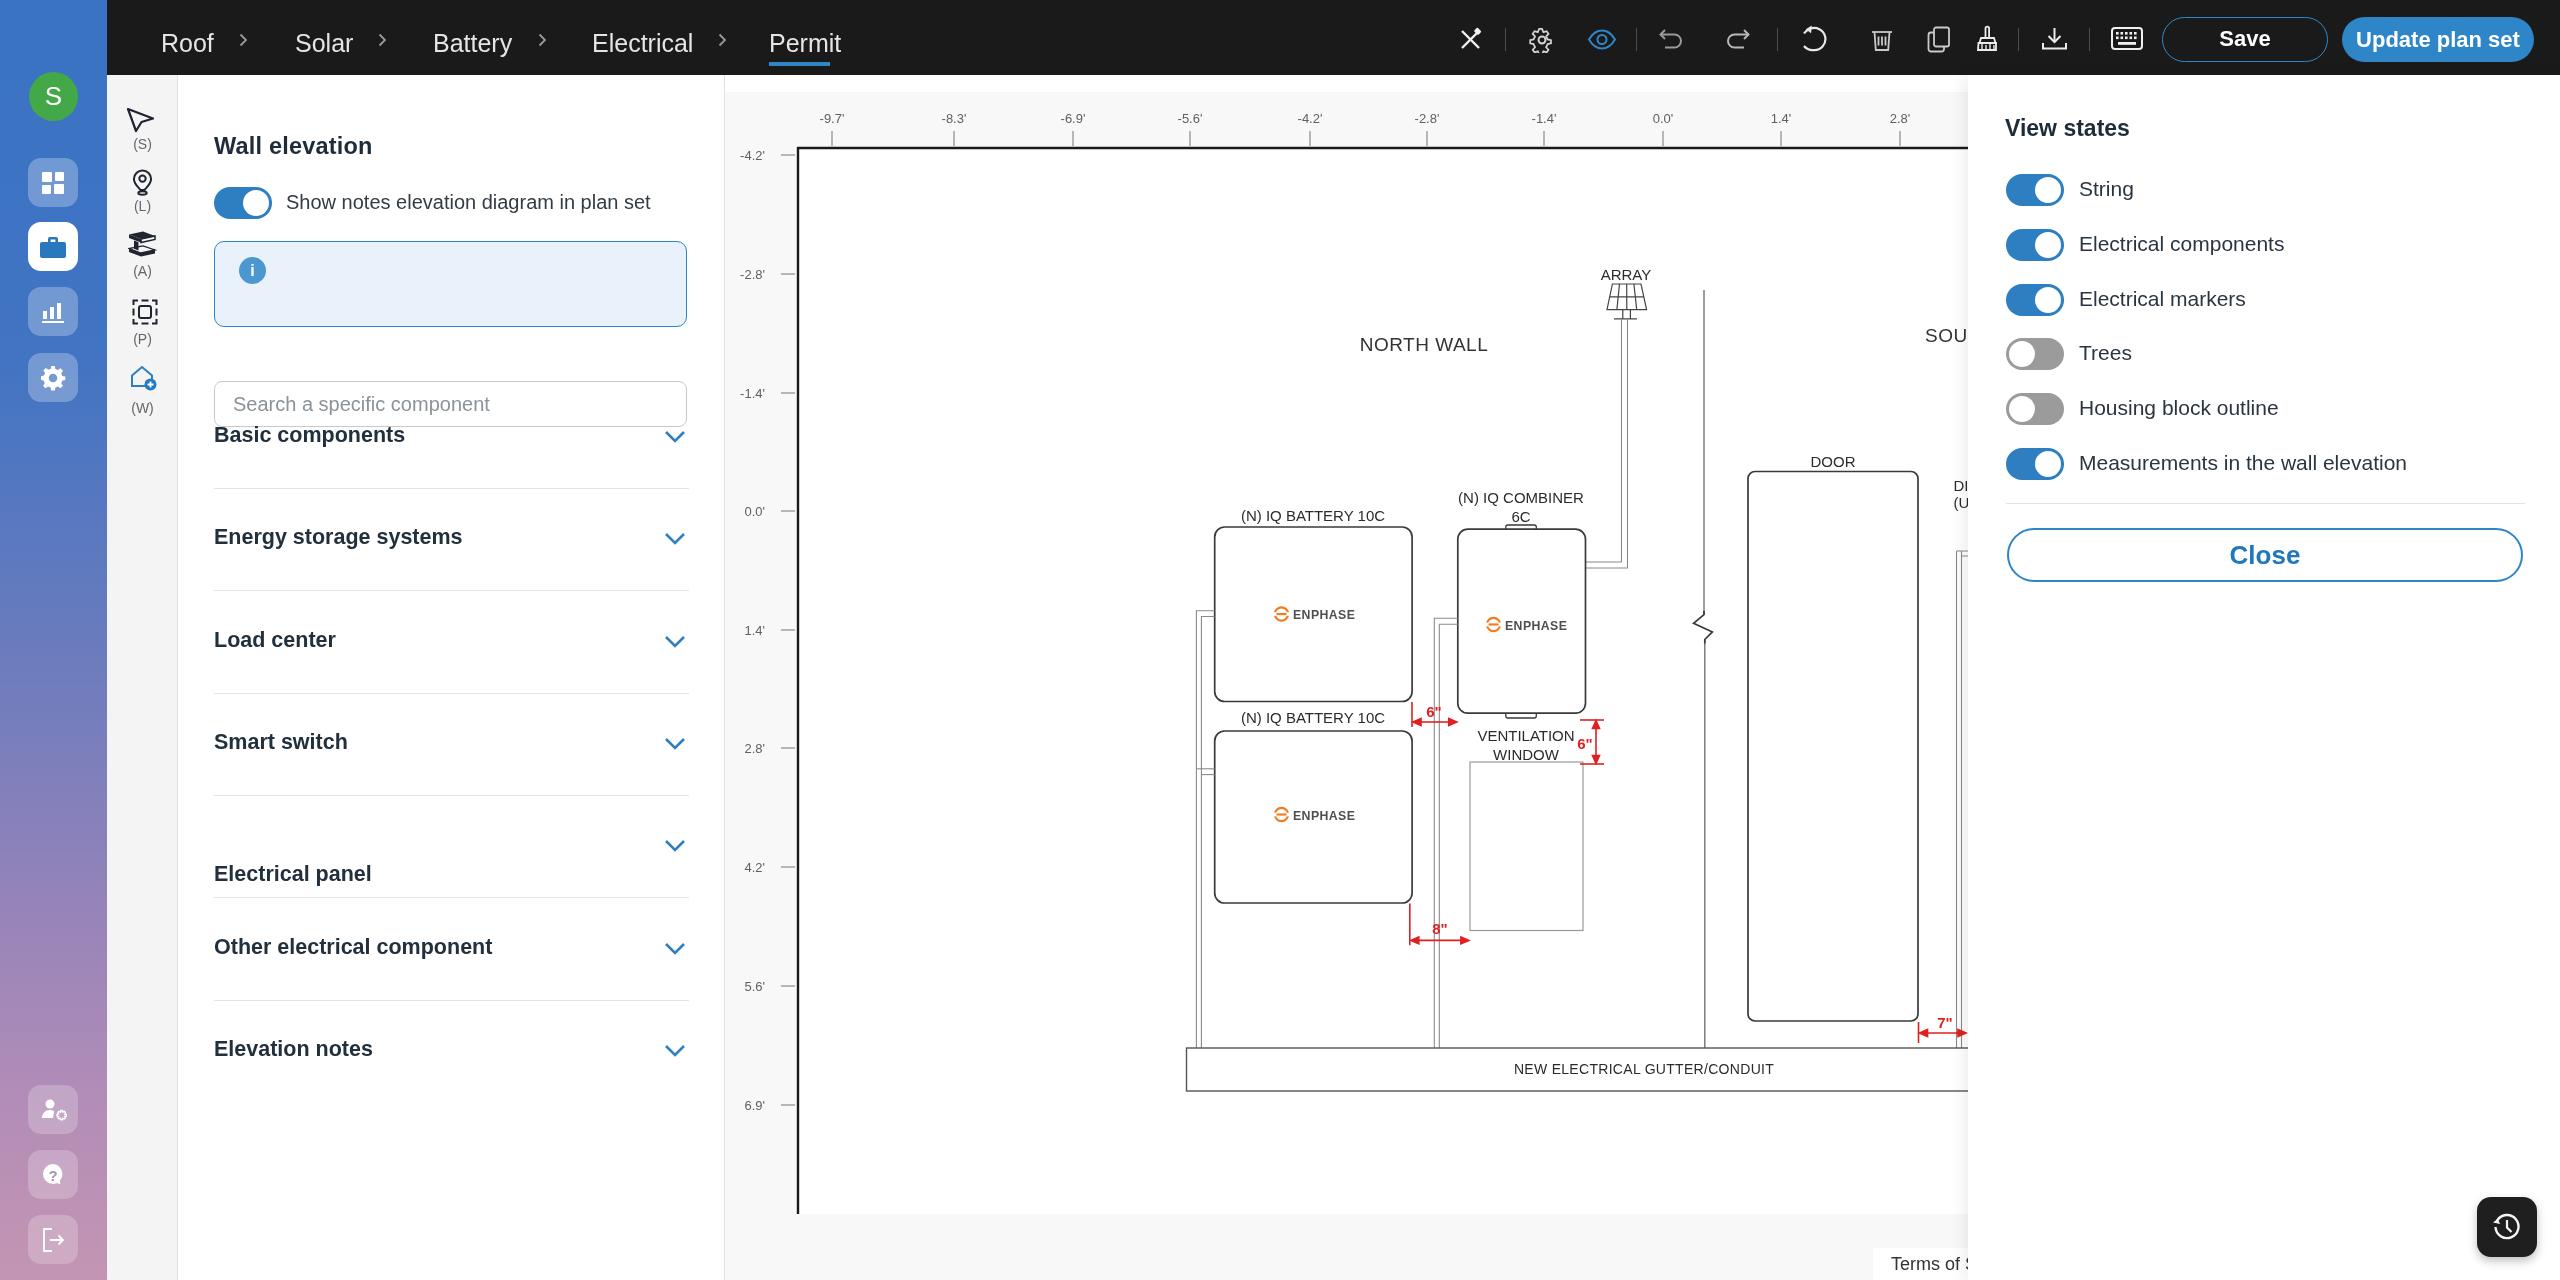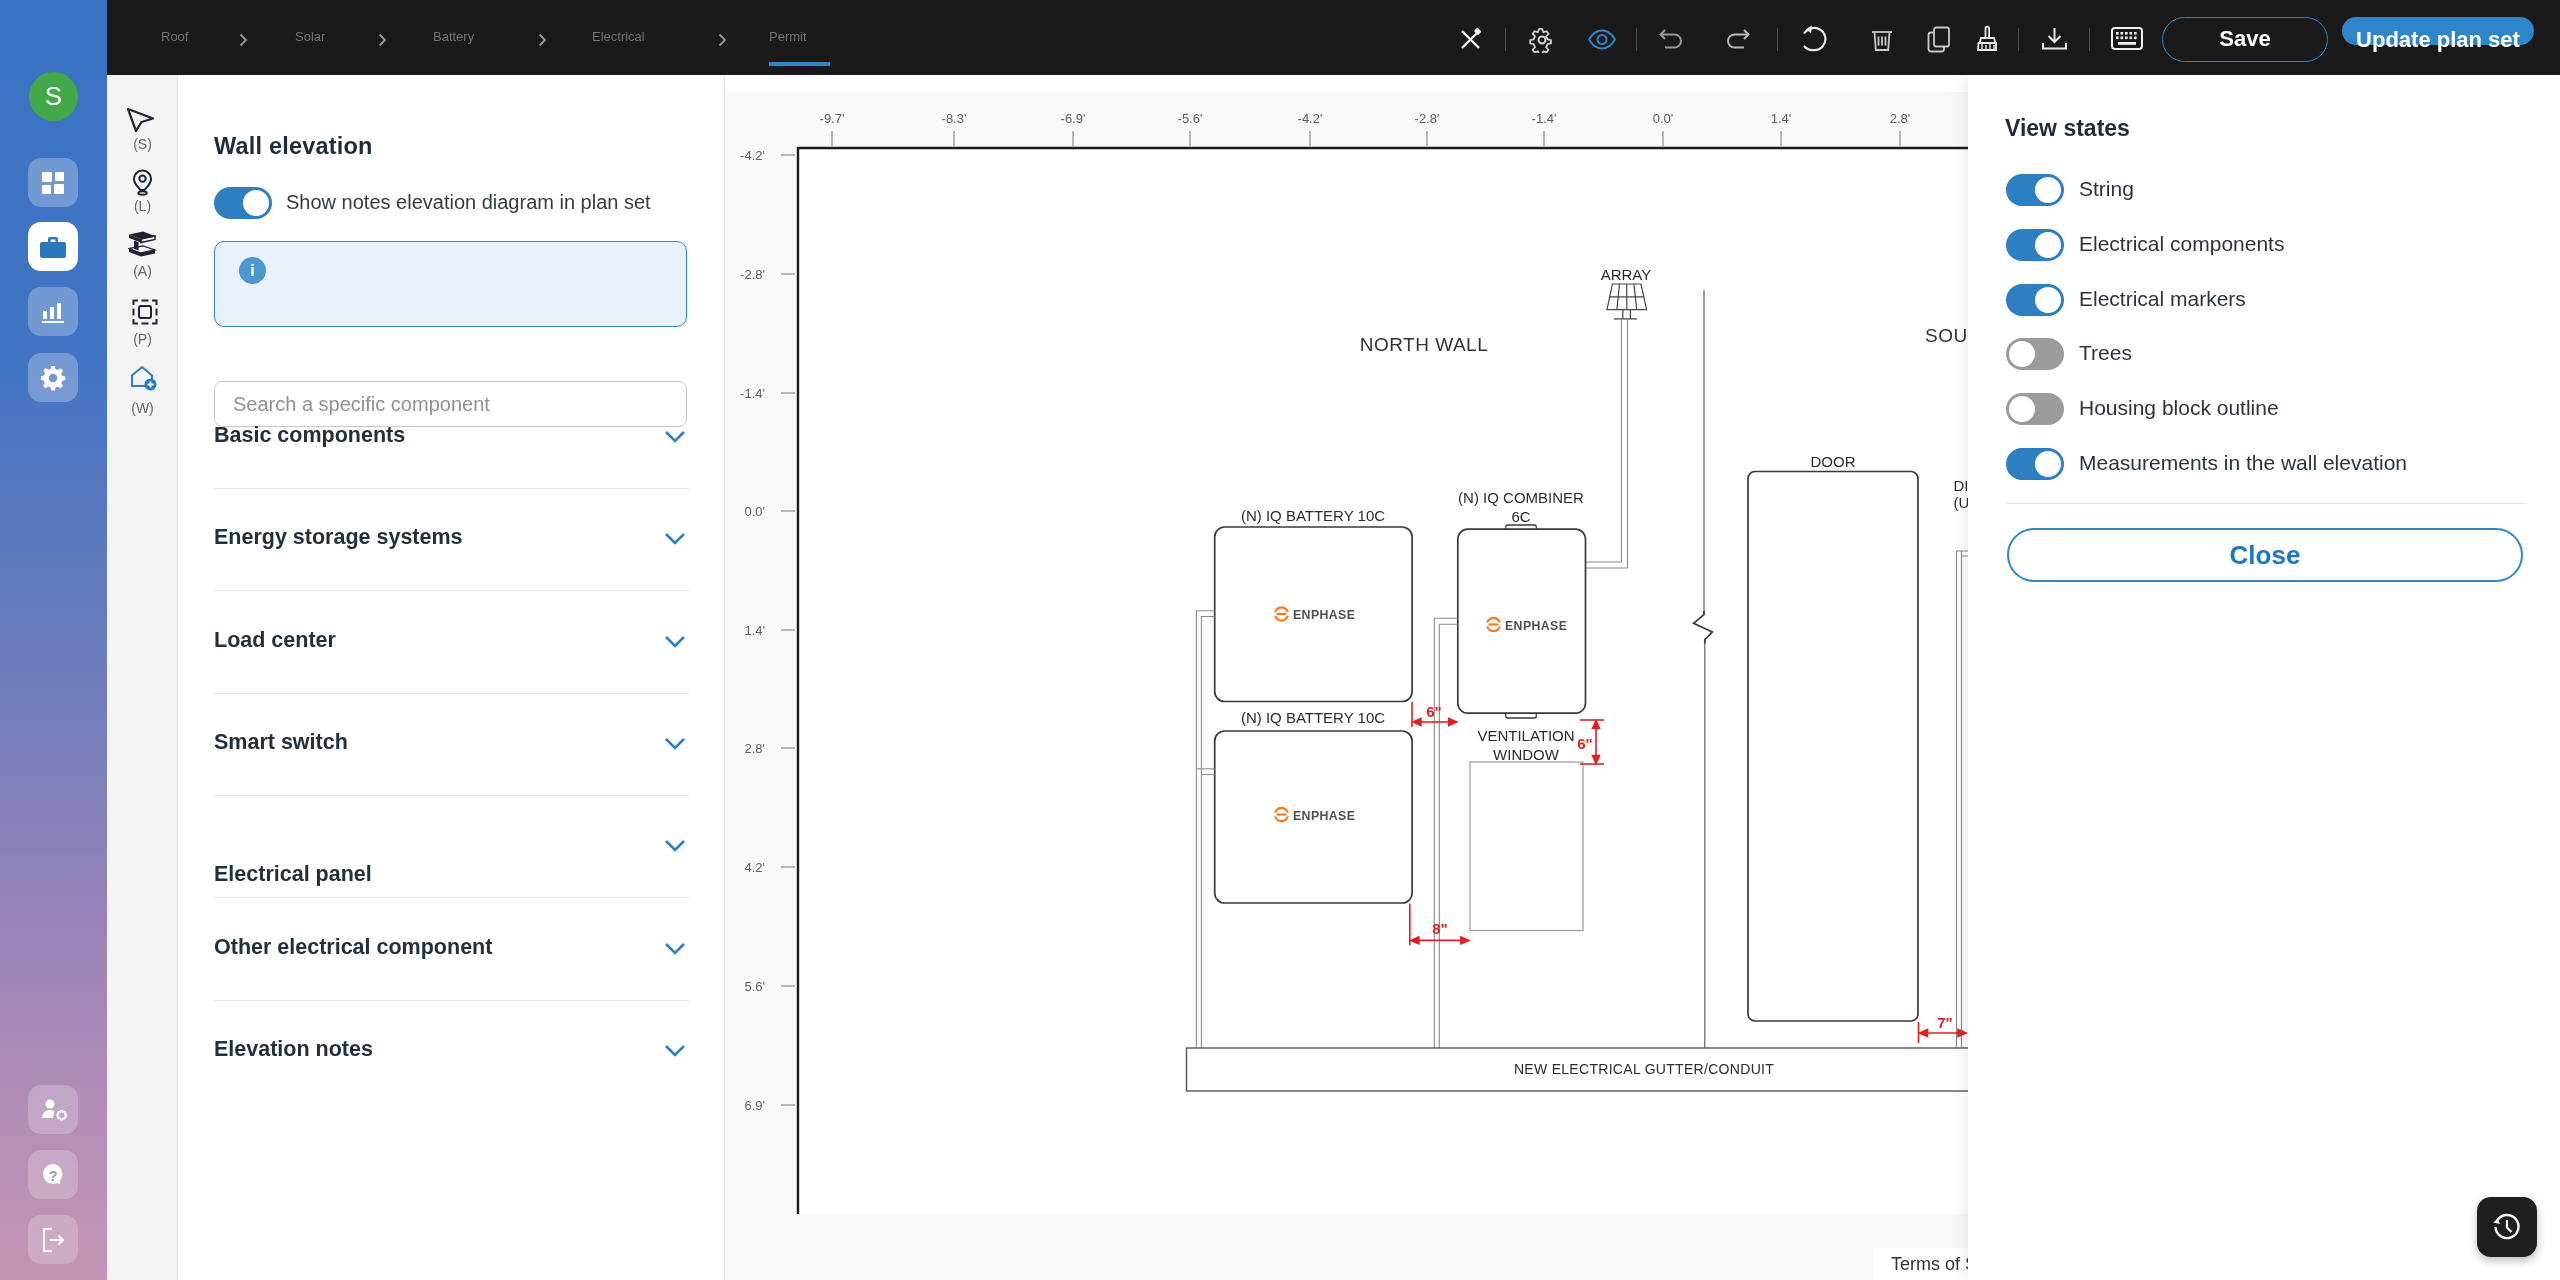--- a/index.html
+++ b/index.html
@@ -8,26 +8,26 @@
 
 
 #sidebar { left:0; top:0; width:107px; height:1280px;
   background:linear-gradient(180deg,#3a73c4 0%,#4174c3 28%,#6d7cbd 52%,#9884b9 72%,#b28db7 86%,#c495b3 100%); }
 .tile { position:absolute; left:28px; width:50px; height:49px; border-radius:13px; background:rgba(255,255,255,0.27); }
 .tile svg { position:absolute; left:50%; top:50%; transform:translate(-50%,-50%); }
 #avatar { position:absolute; left:29px; top:72px; width:49px; height:49px; border-radius:50%; background:#43a848; color:#fff; font-size:26px; text-align:center; line-height:49px; }
 
 
 #topbar { left:107px; top:0; width:2453px; height:75px; background:#1a1a1a; }
-#topbar .bc { position:absolute; top:29px; color:#737373; font-size:13px; }
+#topbar .bc { position:absolute; top:29px; color:#e5e5e5; font-size:25px; }
 #topbar .sep2 { position:absolute; top:32px; }
 .vsep { position:absolute; top:28px; width:1px; height:23px; background:#4d4d4d; }
 .tbico { position:absolute; top:27px; }
 #savebtn { position:absolute; left:2055px; top:17px; width:166px; height:45px; border:1.5px solid #2e86c9; border-radius:23px; color:#fff; font-size:22px; font-weight:bold; text-align:center; line-height:42px; }
-#updbtn { position:absolute; left:2235px; top:17px; width:192px; height:28px; background:#2e86c9; border-radius:23px; color:#fff; font-size:22px; font-weight:bold; text-align:center; line-height:45px; }
+#updbtn { position:absolute; left:2235px; top:17px; width:192px; height:45px; background:#2e86c9; border-radius:23px; color:#fff; font-size:22px; font-weight:bold; text-align:center; line-height:45px; }
 #permitline { position:absolute; left:662px; top:62px; width:61px; height:4px; background:#2e86c6; }
 
 
 #toolstrip { left:107px; top:75px; width:71px; height:1205px; background:#f4f4f4; border-right:1px solid #e3e3e3; }
 #toolstrip .lbl { position:absolute; left:0; width:71px; text-align:center; font-size:14px; color:#63666b; }
 #toolstrip svg { position:absolute; }
 
 
 #leftpanel { left:178px; top:75px; width:547px; height:1205px; background:#fff; border-right:1px solid #e0e0e0; }
 #lp-title { position:absolute; left:36px; top:58px; font-size:23.5px; font-weight:600; color:#1e2b39; letter-spacing:0.2px; }

